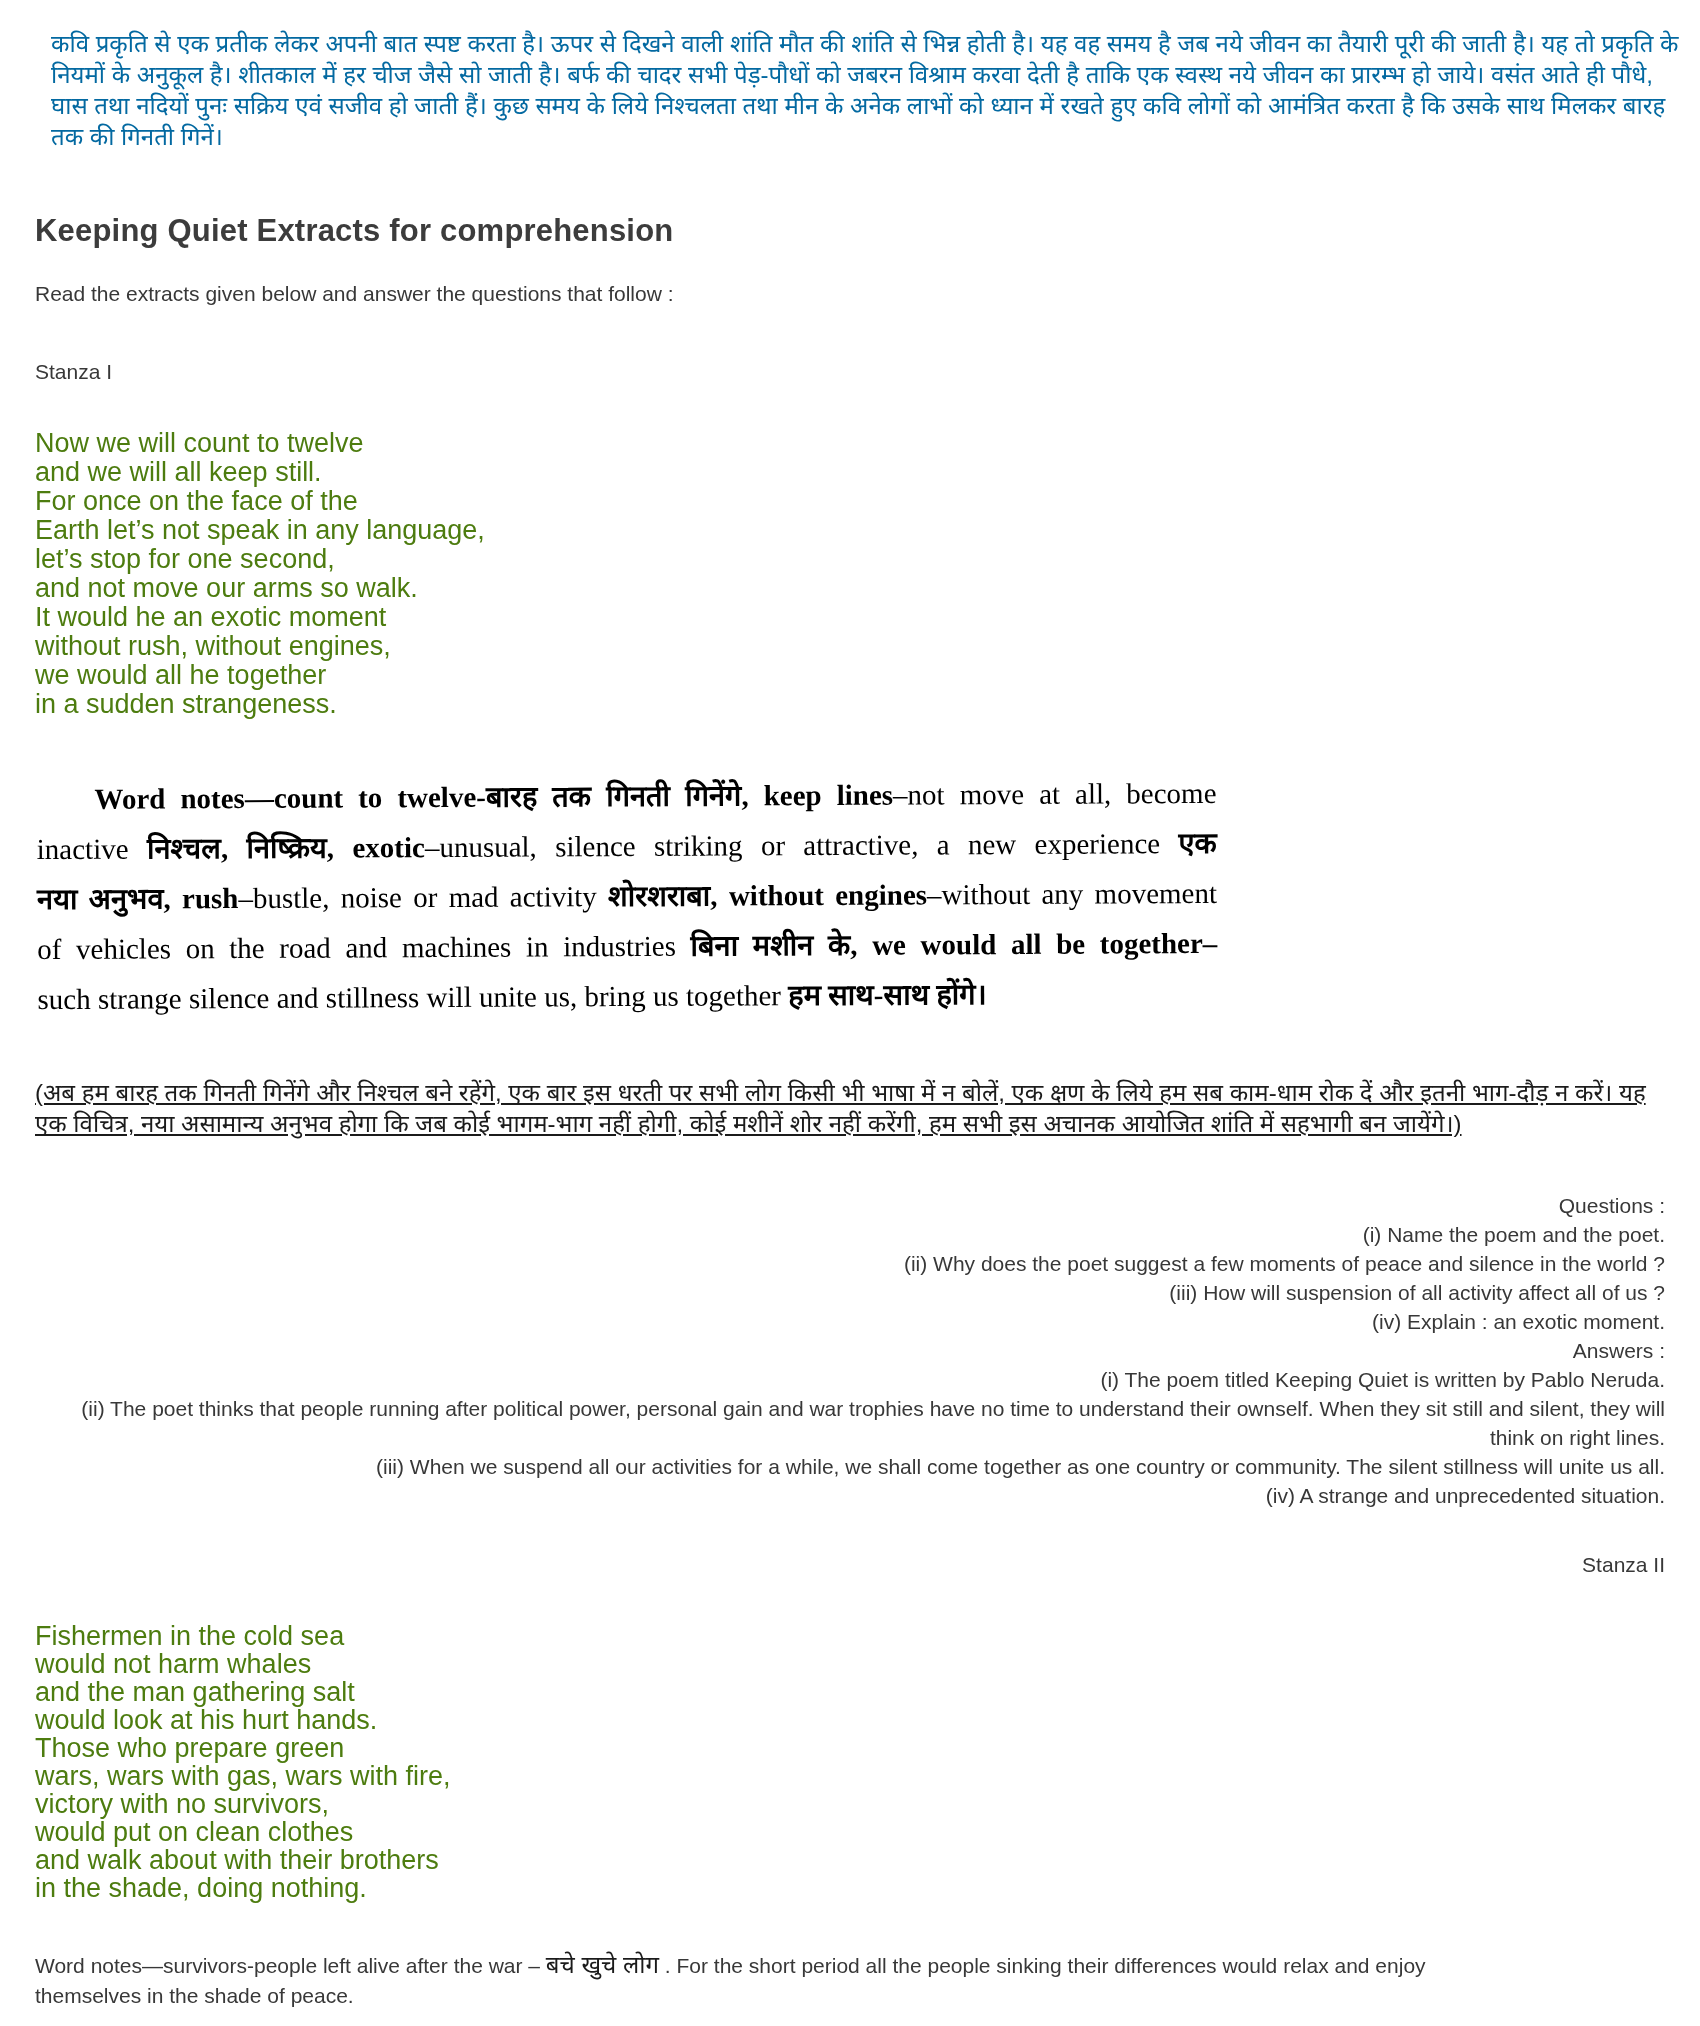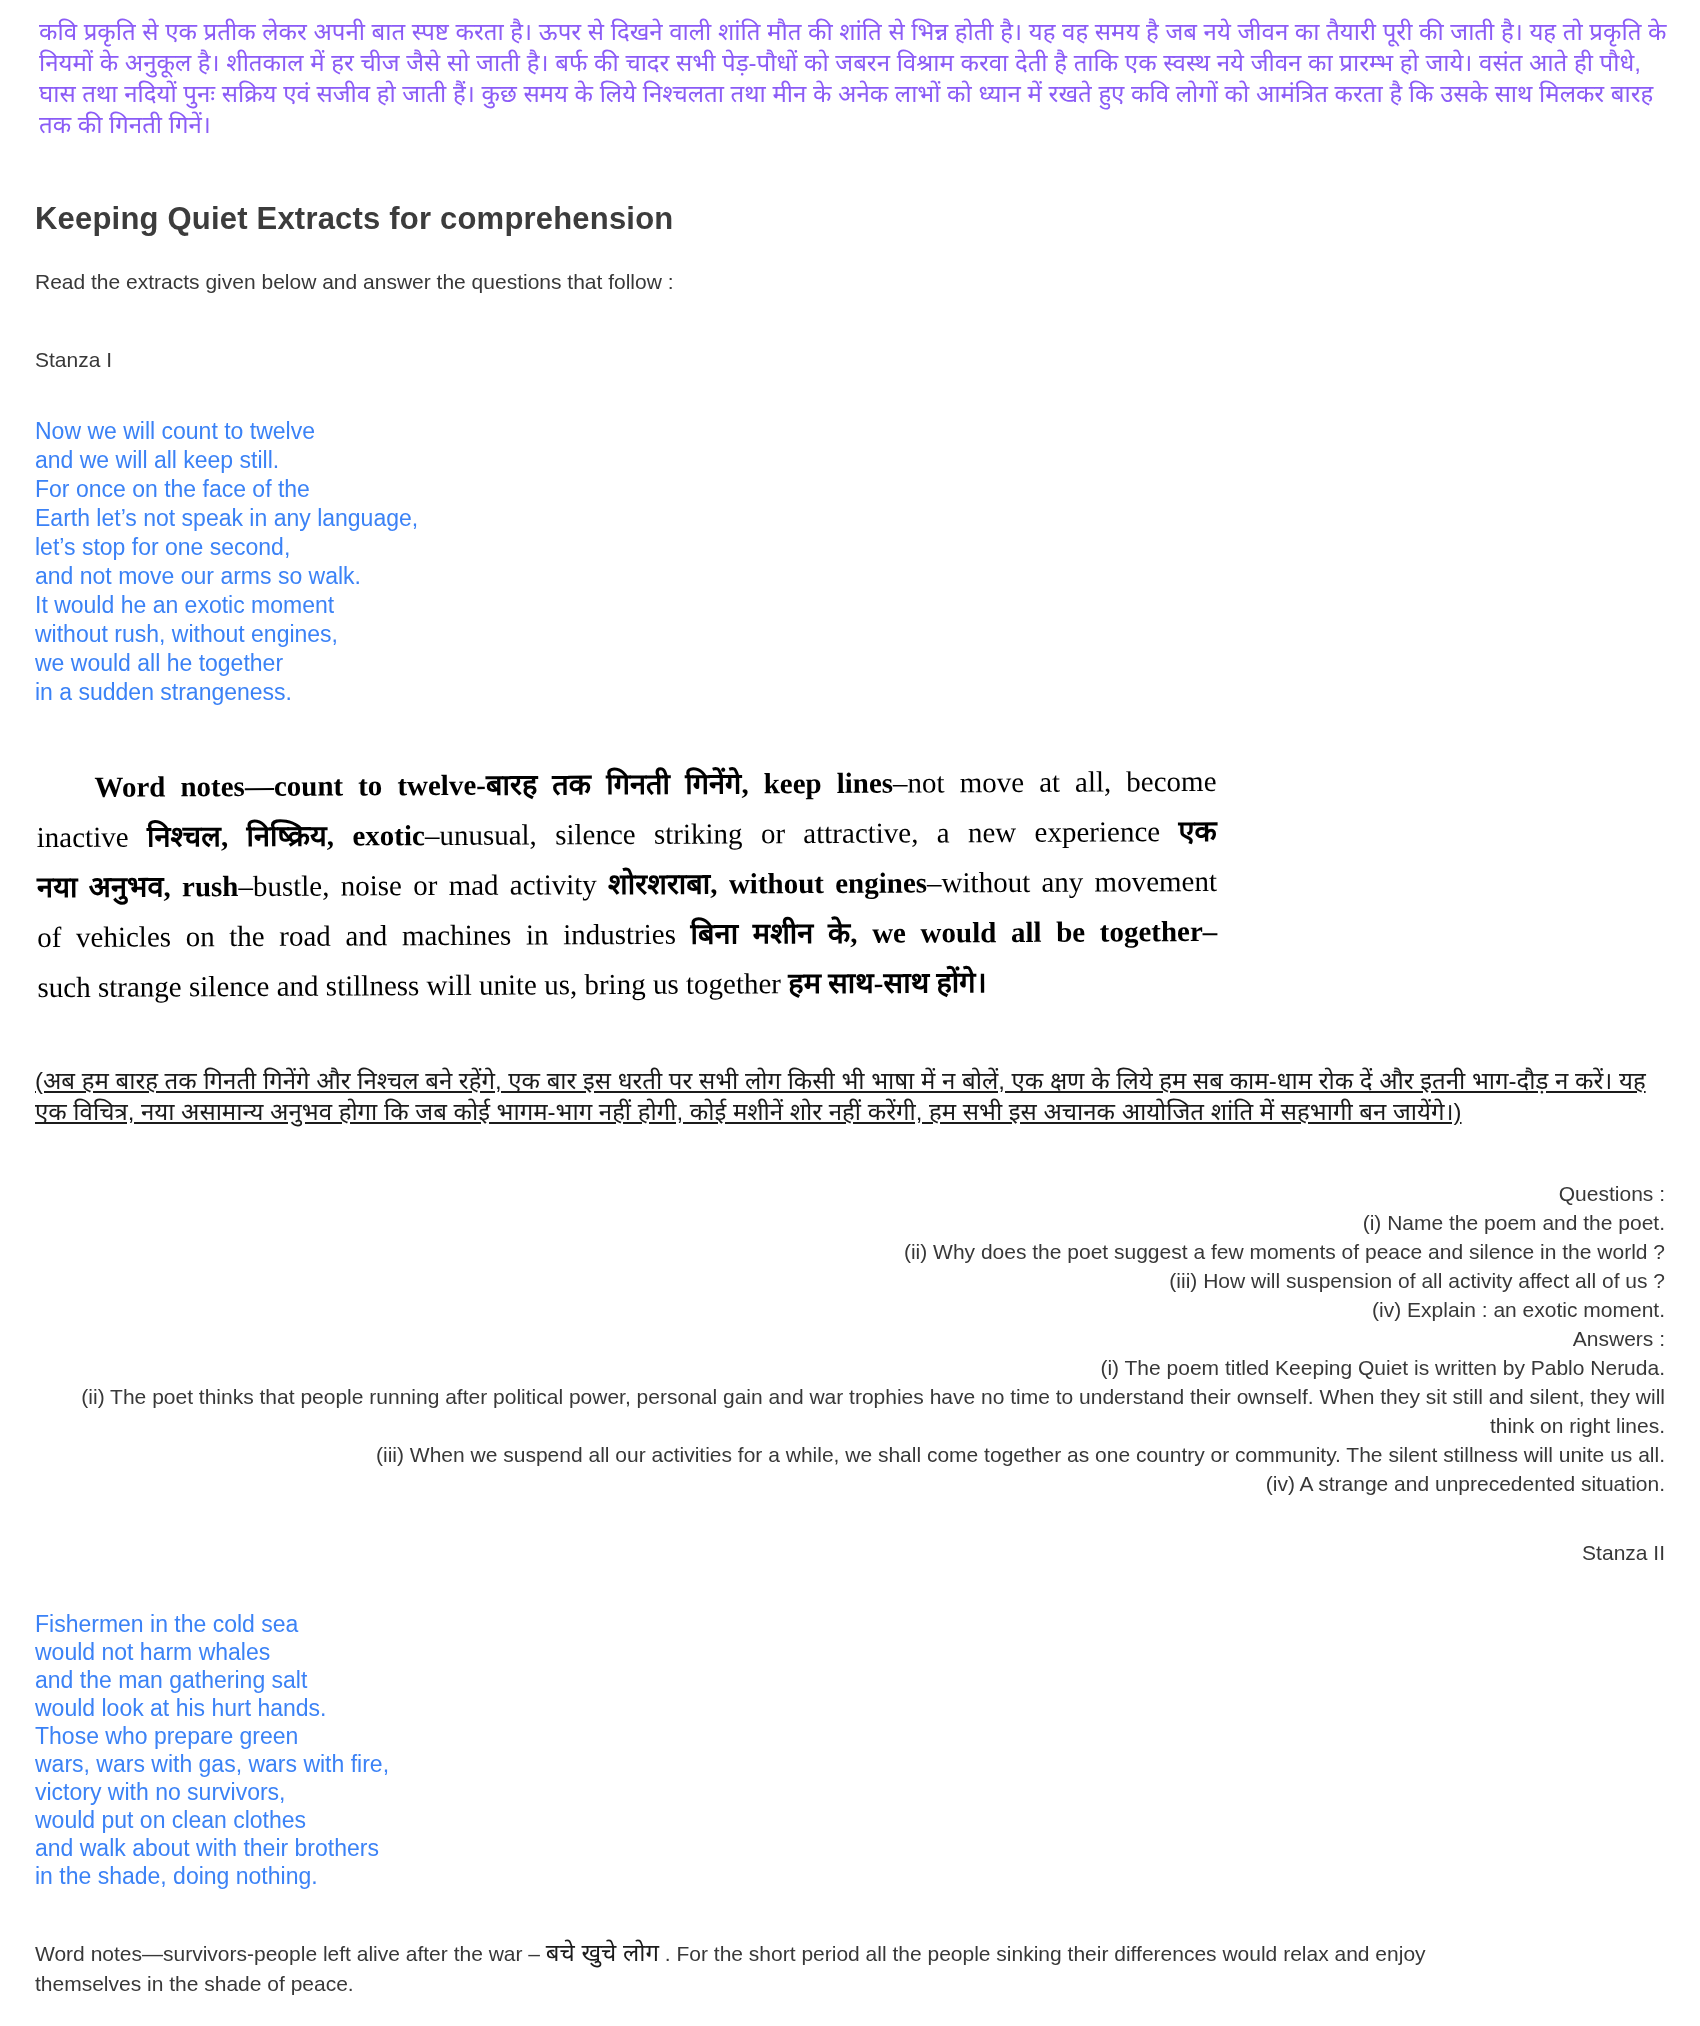--- a/index.html
+++ b/index.html
@@ -4,30 +4,30 @@
 <style>
   html,body{margin:0;padding:0;background:#ffffff;}
   body{
     width:1700px;min-height:2026px;
     font-family:"Liberation Sans","DejaVu Sans",sans-serif;
     color:#2e2e2e;
     -webkit-font-smoothing:antialiased;
   }
   .page{padding:12px 35px 0 35px;}
 
-  .intro{margin:4px;width:1630px;font-size:24px;line-height:31px;color:#8b5cf6;}
+  .intro{margin:16px;width:1630px;font-size:24px;line-height:31px;color:#0369a1;}
 
   .heading{margin:60px 0 0 0;font-size:31px;line-height:37px;font-weight:700;color:#3c3c3c;letter-spacing:0.2px;}
 
   .instruction{margin:30px 0 0 0;font-size:21px;line-height:29px;color:#383838;}
 
   .stanza-label{margin:49px 0 0 0;font-size:21px;line-height:29px;color:#383838;}
   .stanza-label.second{margin-top:40px;text-align:right;}
 
-  .poem{margin:43px 0 0 0;font-size:23px;line-height:29px;color:#3b82f6;}
+  .poem{margin:43px 0 0 0;font-size:27px;line-height:29px;color:#4d7c0f;}
   .poem.second{line-height:28px;}
   .poem .pl{margin:0;}
 
   .wnotes{
     margin:52px 0 0 2px;width:1180px;
     font-family:"Liberation Serif","DejaVu Serif",serif;
     font-size:29px;line-height:50px;color:#000;
     transform:rotate(-0.3deg);
   }
   .wnotes .ln{text-align:justify;}

